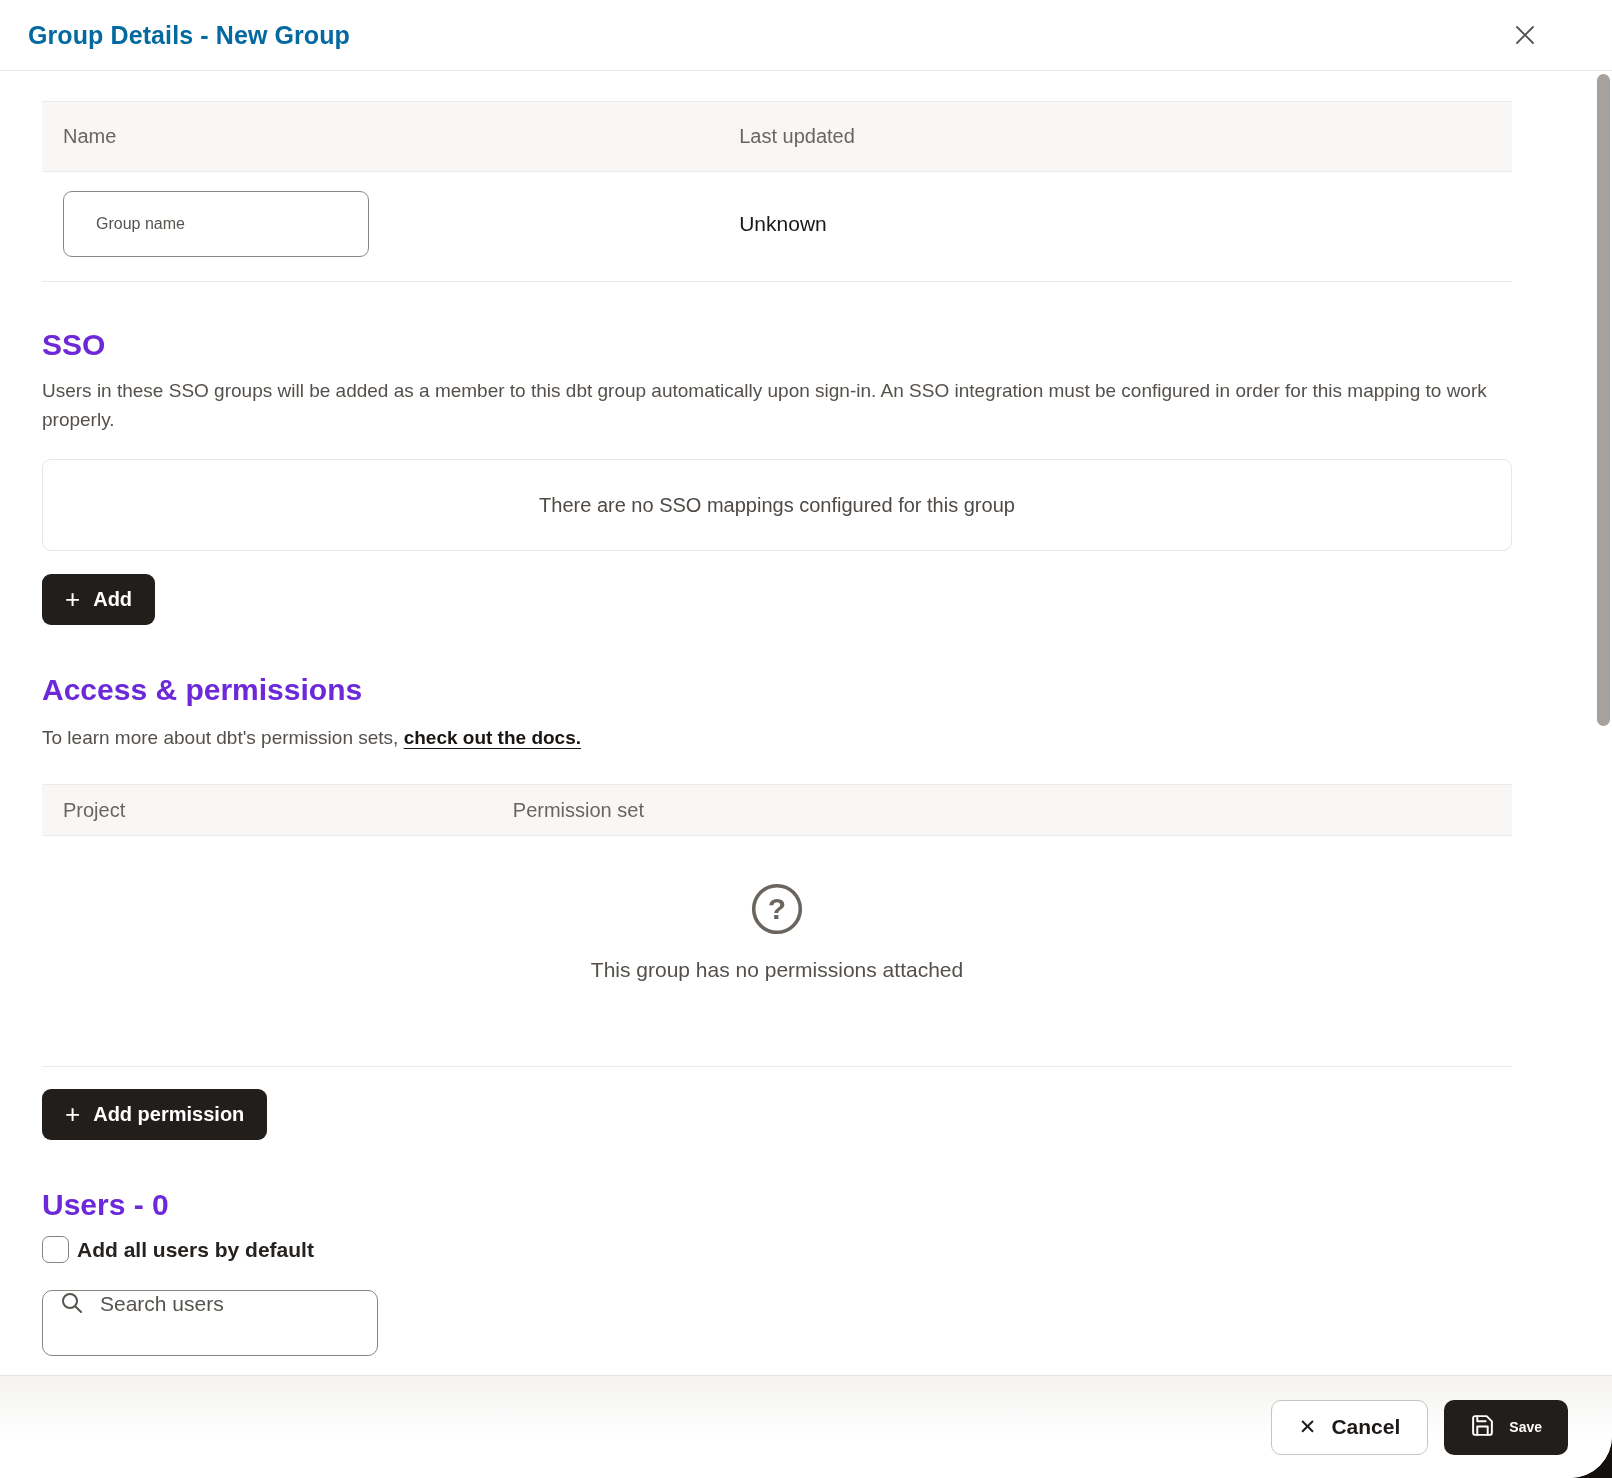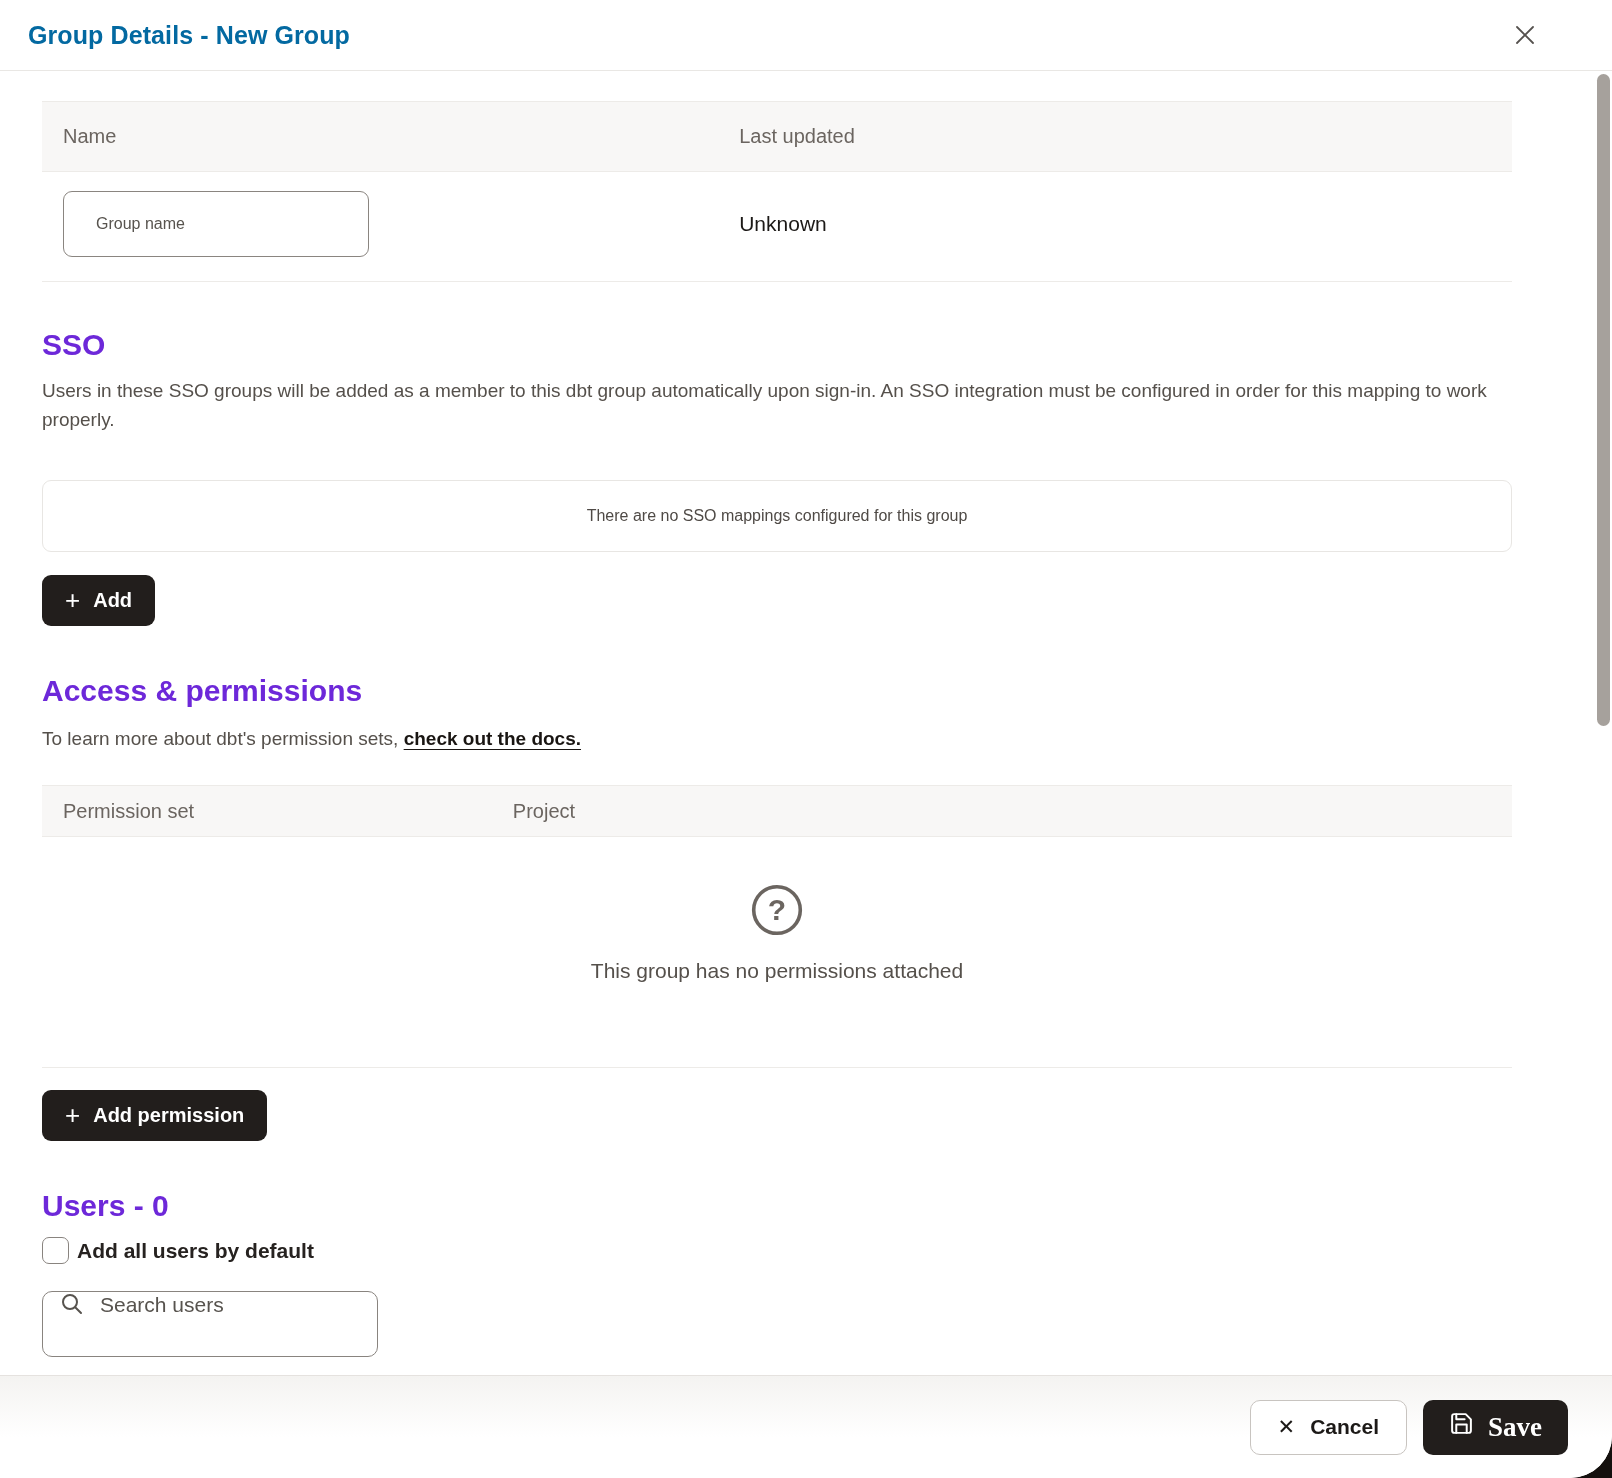--- a/index.html
+++ b/index.html
@@ -70,25 +70,25 @@
     font-size: 30px; font-weight: 700; color: #6d28d9;
     margin: 0;
   }
   .sso-heading { margin-top: 46px; }
   .section-desc {
     margin: 14px 0 0;
     font-size: 19px; line-height: 29px; color: #55504b;
     max-width: 1470px;
   }
   .empty-box {
-    margin-top: 46px;
-    height: 72px;
+    margin-top: 25px;
+    height: 92px;
     border: 1px solid #e8e6e3; border-radius: 9px;
     display: flex; align-items: center; justify-content: center;
-    font-size: 16px; color: #4f4a46;
+    font-size: 20px; color: #4f4a46;
   }
   .btn-dark {
     display: inline-flex; align-items: center; gap: 13px;
     background: #221e1c; color: #ffffff;
     border: none; border-radius: 9px;
     height: 51px; padding: 0 23px;
     font-size: 20px; font-weight: 700;
     font-family: "Liberation Sans", sans-serif;
     cursor: pointer;
   }
@@ -154,22 +154,22 @@
     font-size: 21px; font-weight: 700; color: #1c1917;
     font-family: "Liberation Sans", sans-serif;
     cursor: pointer;
   }
   .btn-cancel .x-glyph { font-size: 21px; font-weight: 400; color: #1c1917; }
   .btn-save {
     display: inline-flex; align-items: center; gap: 14px;
     height: 55px; padding: 0 26px;
     background: #221e1c; color: #fff;
     border: none; border-radius: 10px;
-    font-size: 27px; font-weight: 700;
-    font-family: Liberation Serif, serif;
+    font-size: 14px; font-weight: 700;
+    font-family: Liberation Sans, sans-serif;
     cursor: pointer;
   }
   
   .scrollbar-thumb {
     position: absolute;
     right: 2px; top: 74px;
     width: 13px; height: 652px;
     border-radius: 7px;
     background: #a6a19c;
     z-index: 20;
@@ -217,22 +217,22 @@
     <button class="btn-dark sso-add">
       <span class="plus">+</span>
       <span>Add</span>
     </button>
 
     
     <h2 class="section-heading access-heading">Access &amp; permissions</h2>
     <p class="section-desc access-desc"><span>To learn more about dbt's permission sets, </span><a class="docs-link">check out the docs.</a></p>
 
     <div class="table-head perm-head">
+      <div class="th">Project</div>
       <div class="th">Permission set</div>
-      <div class="th">Project</div>
     </div>
 
     <div class="perm-empty">
       <span>
         <svg width="54" height="54" viewBox="0 0 54 54">
           <circle cx="27" cy="27" r="23.3" fill="none" stroke="#6b6560" stroke-width="3.6"></circle>
           <text x="27" y="37" text-anchor="middle" font-size="30" font-weight="bold" fill="#6b6560" font-family="Liberation Sans, sans-serif">?</text>
         </svg>
       </span>
       <div class="perm-empty-text">This group has no permissions attached</div>

